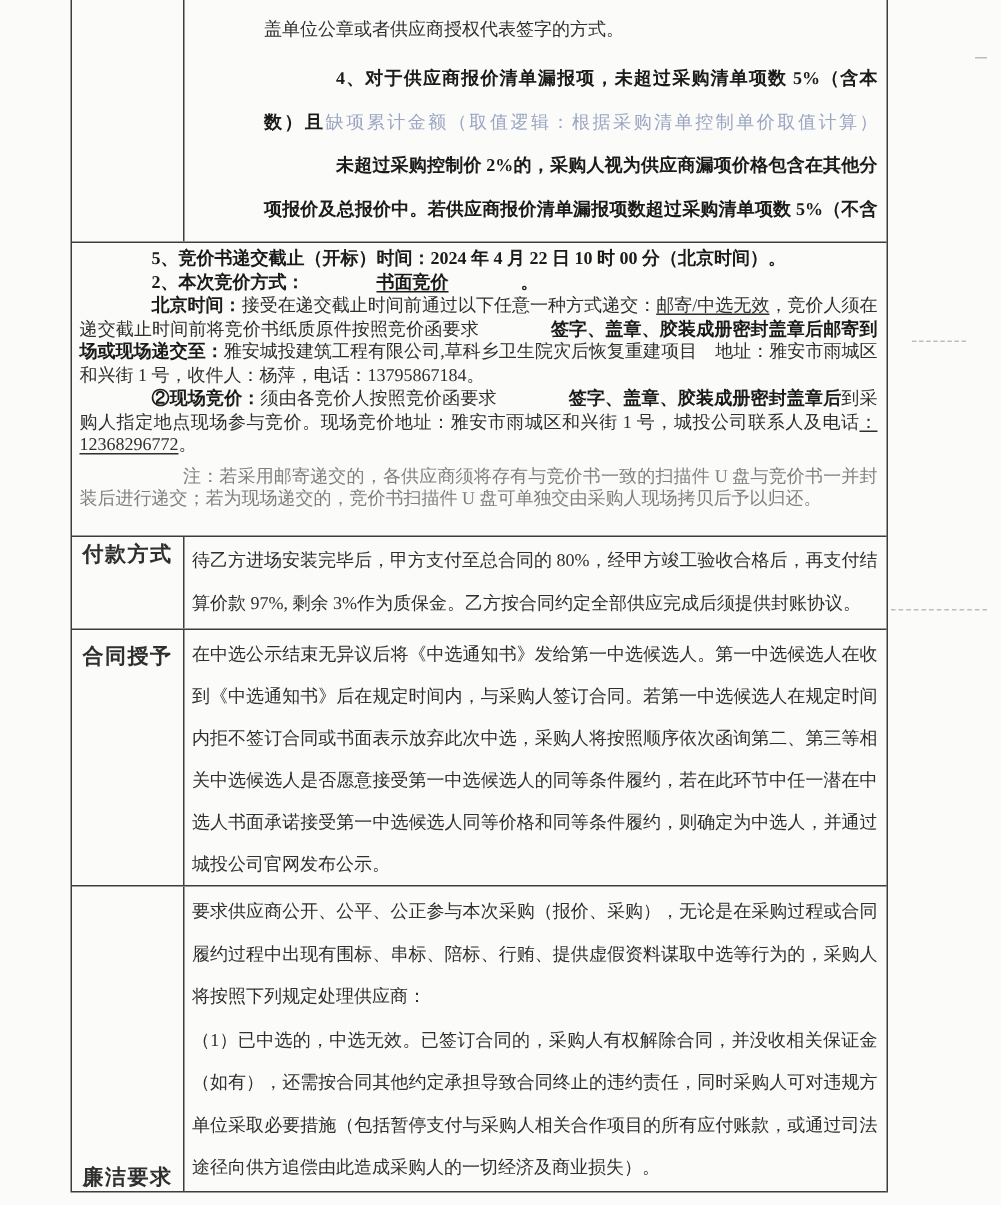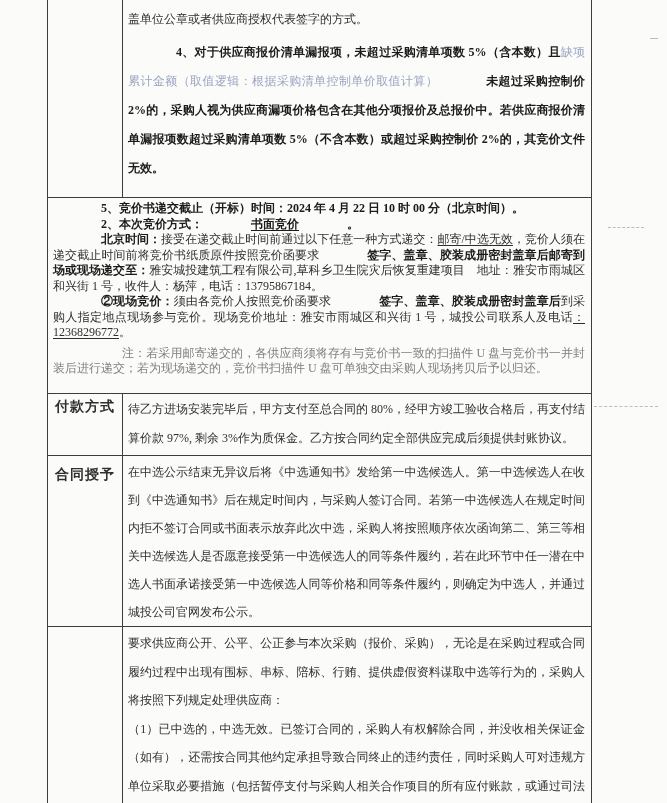--- a/index.html
+++ b/index.html
@@ -9,21 +9,21 @@
     font-family: "Liberation Serif", "DejaVu Serif", serif;
     color: var(--text, #2f2f2f);
     position: relative;
   }
   .doc-table {
     position:absolute; left:47px; top:0; width:545px;
     border-left:1px solid var(--border, #3d3d3d);
     border-right:1px solid var(--border, #3d3d3d);
   }
   .row { display:flex; border-bottom:1px solid var(--border, #3d3d3d); overflow:hidden; }
-  .r1 { height:198px; }
+  .r1 { height:162px;gap:48px; }
   .r2 { height:196px; }
   .r3 { height:62px; }
   .r4 { height:171px; }
   .r5 { height:204px; }
   .label {
     width:75px; flex:none;
     border-right:1px solid var(--border, #3d3d3d);
     font-weight:bold; font-size:14px; text-align:center;
     letter-spacing:1px; overflow:hidden;
   }

